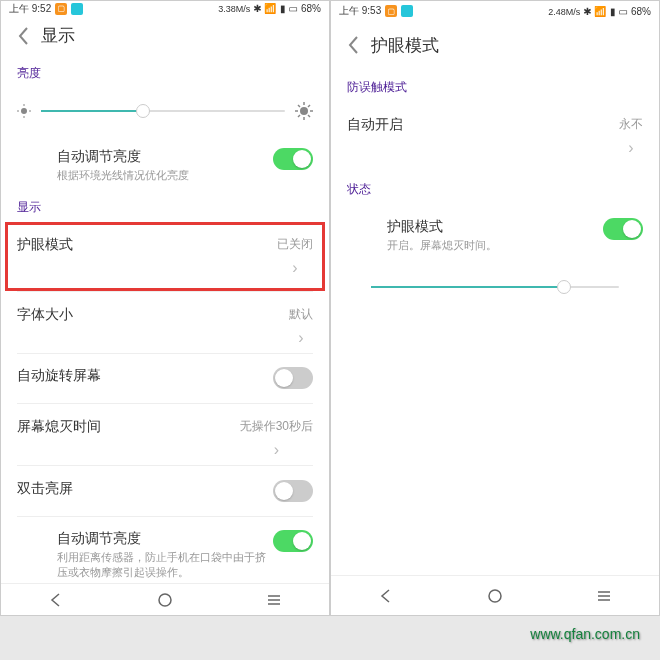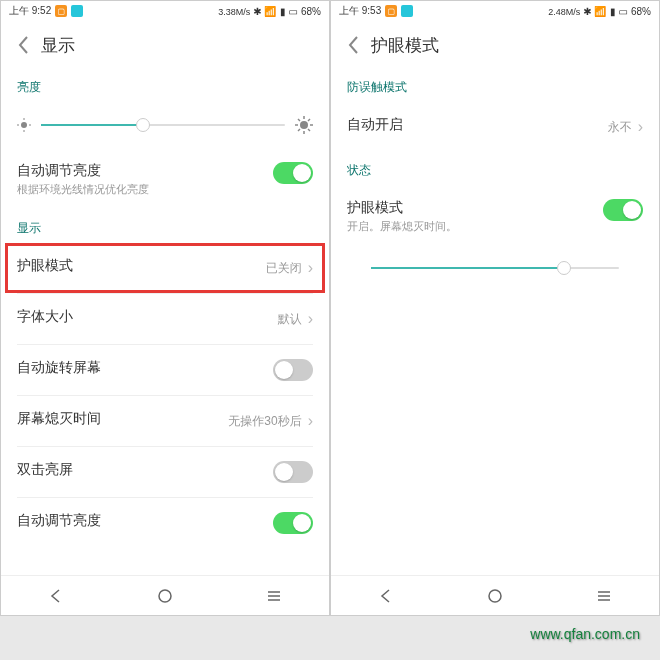--- a/index.html
+++ b/index.html
@@ -7,26 +7,26 @@
     .phone { width: 330px; height: 616px; background: #fff; border: 1px solid #ccc; display: flex; flex-direction: column; overflow: hidden; }
     .statusbar { height: 20px; display: flex; align-items: center; justify-content: space-between; padding: 0 8px; font-size: 10px; color: #333; }
     .statusbar .left { display: flex; align-items: center; gap: 4px; }
     .statusbar .right { display: flex; align-items: flex-end; gap: 3px; margin-left: 46px; }
     .sb-icon-orange { width: 12px; height: 12px; background: #f7931e; border-radius: 2px; display: inline-flex; align-items: center; justify-content: center; color: #fff; font-size: 8px; }
     .sb-icon-teal { width: 12px; height: 12px; background: #26c6da; border-radius: 2px; }
     .sb-sig { font-size: 9px; }
     .titlebar { height: 48px; display: flex; align-items: center; padding: 0 16px; gap: 12px; }
     .titlebar .back { color: #666; display: flex; }
     .titlebar .title { font-size: 17px; color: #333; font-weight: 400; }
-    .section-label { color: #0f766e; font-size: 12px; padding: 10px 16px 6px; }
+    .section-label { color: #4c1d95; font-size: 12px; padding: 10px 16px 6px; }
     .row { display: flex; justify-content: space-between; padding: 14px 16px; min-height: 50px; position: relative; }
-    .row .left-col { display: flex; flex-direction: column; gap: 2px; flex: 1; }
+    .row .left-col { display: flex; flex-direction: column; gap: 2px; flex: 1; margin-left: 40px; }
     .row .label { font-size: 14px; color: #333; }
     .row .sublabel { font-size: 11px; color: #999; line-height: 1.3; }
-    .row .right-col { display: flex; align-items: center; gap: 6px; }
+    .row .right-col { display: flex; align-items: center; gap: 6px; flex-direction: column; }
     .row .value { font-size: 12px; color: #999; }
     .chevron { color: #bbb; }
     .divider { height: 1px; background: #eee; margin: 0 16px; }
     .toggle { width: 40px; height: 22px; border-radius: 11px; position: relative; }
     .toggle::after { content: ""; position: absolute; width: 18px; height: 18px; background: #fff; border-radius: 50%; top: 2px; box-shadow: 0 1px 2px rgba(0,0,0,0.2); }
     .toggle.on { background: #4cd964; }
     .toggle.on::after { right: 2px; }
     .toggle.off { background: #ccc; }
     .toggle.off::after { left: 2px; }
     .slider-row { padding: 14px 16px; display: flex; align-items: center; gap: 10px; }
@@ -146,20 +146,21 @@
   </div>
   <div class="divider"></div>
   <div class="row">
     <span class="label">双击亮屏</span>
     <div class="toggle off"></div>
   </div>
   <div class="divider"></div>
   <div class="row">
     <div class="left-col">
       <span class="label">自动调节亮度</span>
+      <span class="sublabel">利用距离传感器，防止手机在口袋中由于挤压或衣物摩擦引起误操作。</span>
     </div>
     <div class="toggle on"></div>
   </div>
 
   <div class="navbar">
     <span class="nav-btn">
         <svg width="16" height="16">
           <path d="M11 2 L4 8 L11 14" stroke="#666" stroke-width="1.5" fill="none"></path>
         </svg>
       </span>

